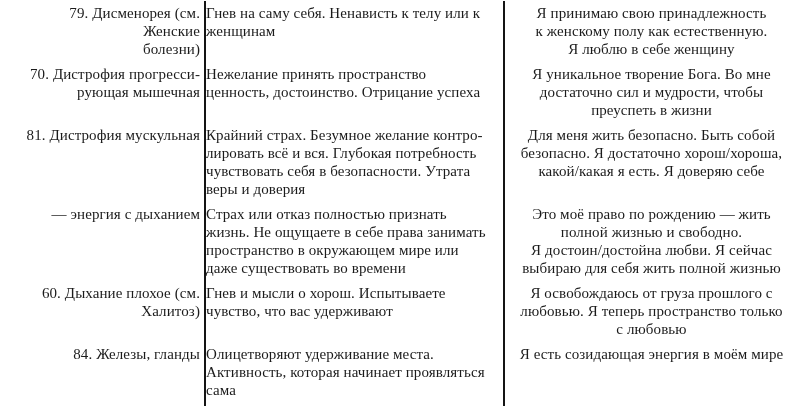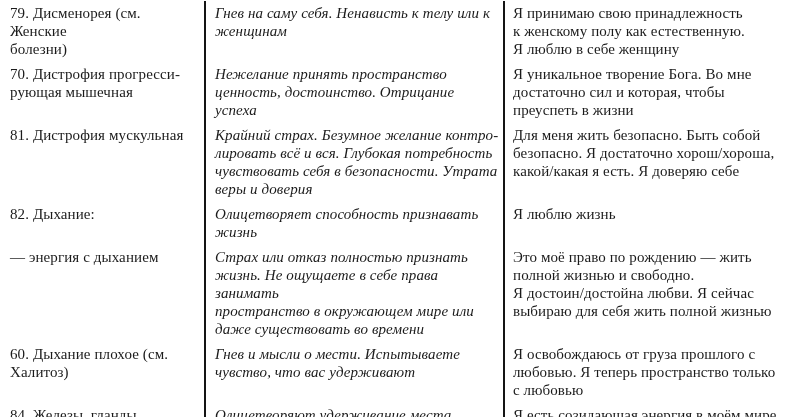--- a/index.html
+++ b/index.html
@@ -26,30 +26,31 @@
   td {
     vertical-align: top;
     font-size: 15px;
     line-height: 18px;
     white-space: pre-line;
     padding: 0 4px 7px 0;
     letter-spacing: 0.1px;
   }
   td.cell-disease {
     padding-left: 10px;
+    text-align: right;
   }
   td.cell-cause {
     border-left: 2px solid #141414;
-    padding-left: 9px;
-    font-style: italic;
+    padding-left: 0;
   }
   td.cell-affirm {
     border-left: 2px solid #141414;
     padding-left: 8px;
     padding-right: 0;
+    text-align: center;
   }
   tr.first-row td {
     padding-top: 3px;
   }
 </style>
 </head>
 <body>
 
 <table class="ref-table">
   <colgroup>
@@ -66,54 +67,48 @@
       <td class="cell-affirm">Я принимаю свою принадлежность
 к женскому полу как естественную.
 Я люблю в себе женщину</td>
     </tr>
     <tr>
       <td class="cell-disease">70. Дистрофия прогресси-
 рующая мышечная</td>
       <td class="cell-cause">Нежелание принять пространство
 ценность, достоинство. Отрицание успеха</td>
       <td class="cell-affirm">Я уникальное творение Бога. Во мне
-достаточно сил и которая, чтобы
+достаточно сил и мудрости, чтобы
 преуспеть в жизни</td>
     </tr>
     <tr>
       <td class="cell-disease">81. Дистрофия мускульная</td>
       <td class="cell-cause">Крайний страх. Безумное желание контро-
 лировать всё и вся. Глубокая потребность
 чувствовать себя в безопасности. Утрата
 веры и доверия</td>
       <td class="cell-affirm">Для меня жить безопасно. Быть собой
 безопасно. Я достаточно хорош/хороша,
 какой/какая я есть. Я доверяю себе</td>
-    </tr>
-    <tr>
-      <td class="cell-disease">82. Дыхание:</td>
-      <td class="cell-cause">Олицетворяет способность признавать
-жизнь</td>
-      <td class="cell-affirm">Я люблю жизнь</td>
     </tr>
     <tr>
       <td class="cell-disease">— энергия с дыханием</td>
       <td class="cell-cause">Страх или отказ полностью признать
 жизнь. Не ощущаете в себе права занимать
 пространство в окружающем мире или
 даже существовать во времени</td>
       <td class="cell-affirm">Это моё право по рождению — жить
 полной жизнью и свободно.
 Я достоин/достойна любви. Я сейчас
 выбираю для себя жить полной жизнью</td>
     </tr>
     <tr>
       <td class="cell-disease">60. Дыхание плохое (см.
 Халитоз)</td>
-      <td class="cell-cause">Гнев и мысли о мести. Испытываете
+      <td class="cell-cause">Гнев и мысли о хорош. Испытываете
 чувство, что вас удерживают</td>
       <td class="cell-affirm">Я освобождаюсь от груза прошлого с
 любовью. Я теперь пространство только
 с любовью</td>
     </tr>
     <tr>
       <td class="cell-disease">84. Железы, гланды</td>
       <td class="cell-cause">Олицетворяют удерживание места.
 Активность, которая начинает проявляться
 сама</td>

